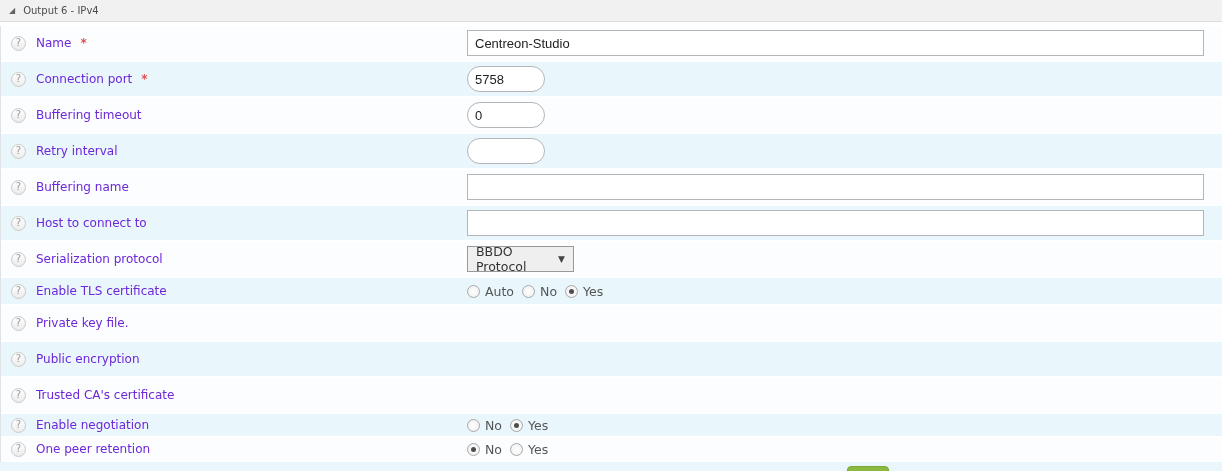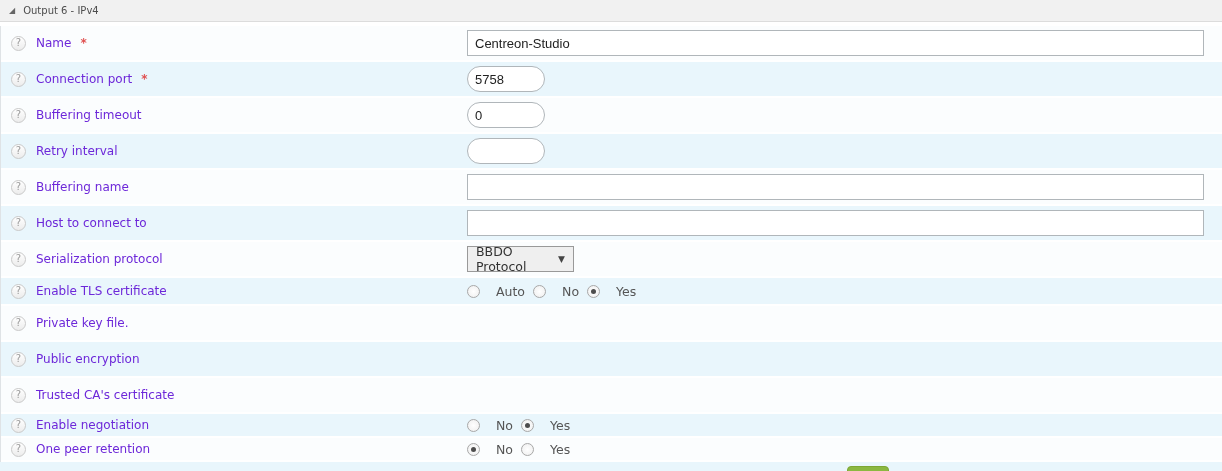--- a/index.html
+++ b/index.html
@@ -30,21 +30,21 @@
          font-size:13px; color:#222; font-family:"Liberation Sans", sans-serif; }
   .wide  { width:737px; }
   .small { width:78px;border-radius:13px; }
 
   .select { width:107px; height:26px; border:1px solid #999; background:#efefef;
             display:flex; align-items:center; justify-content:space-between;
             padding:0 8px; font-size:12.5px; color:#333; cursor:pointer; }
   .arrow { font-size:9px; color:#444; }
 
   .optgroup { display:flex; align-items:center; }
-  .opt { display:inline-flex; align-items:center; gap:16px; margin-right:8px;
+  .opt { display:inline-flex; align-items:center; gap:5px; margin-right:8px;
          color:#555; font-size:12.5px; cursor:pointer; }
   .radio { width:13px; height:13px; border-radius:50%; border:1px solid #a8a8a8;
            background:radial-gradient(#ffffff,#ededed); display:inline-block; position:relative; }
   .radio.checked::after { content:""; position:absolute; left:3px; top:3px; right:3px; bottom:3px;
                           border-radius:50%; background:#4d4d4d; }
 
   .footer { height:9px; background:#e9f6fc; position:relative; }
   .save-btn { position:absolute; left:847px; top:4px; width:42px; height:14px;
               background:#8bb841; border:1px solid #7da735; border-radius:4px; cursor:pointer; }
 </style>

